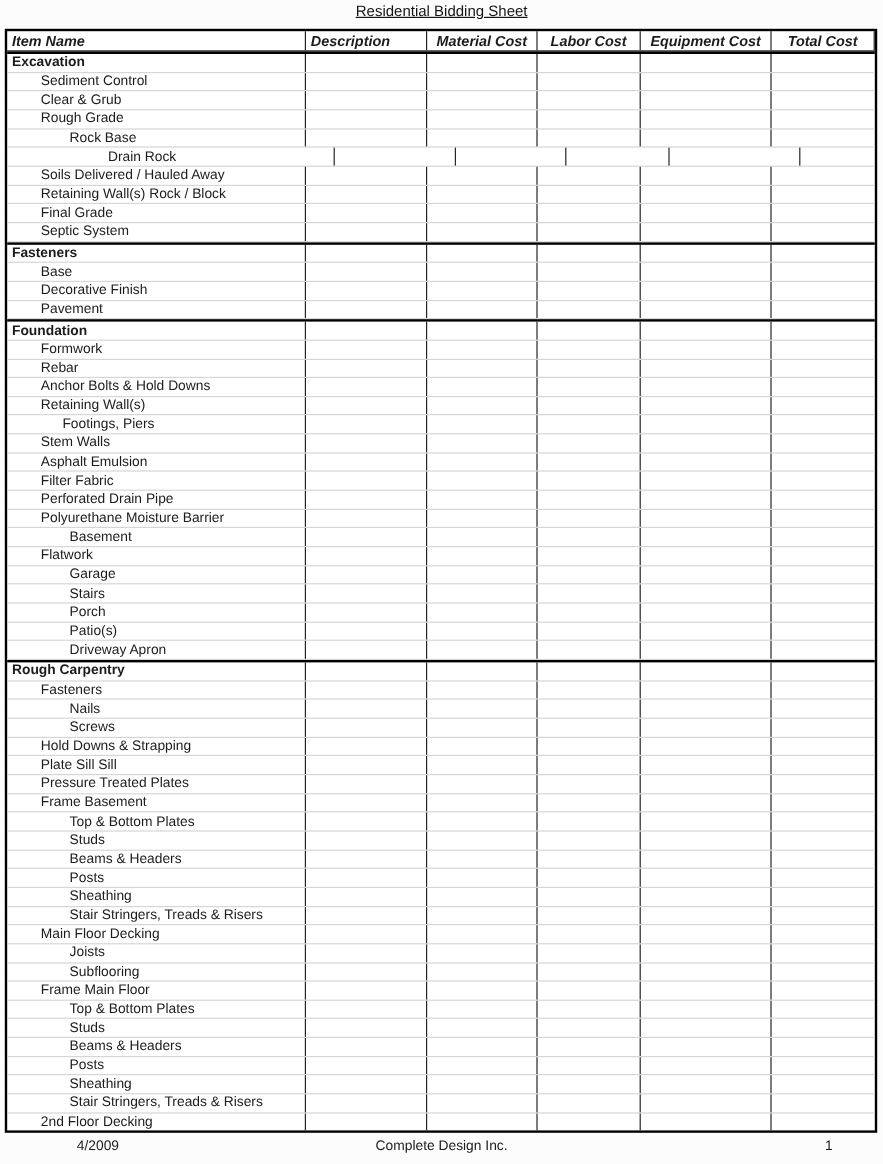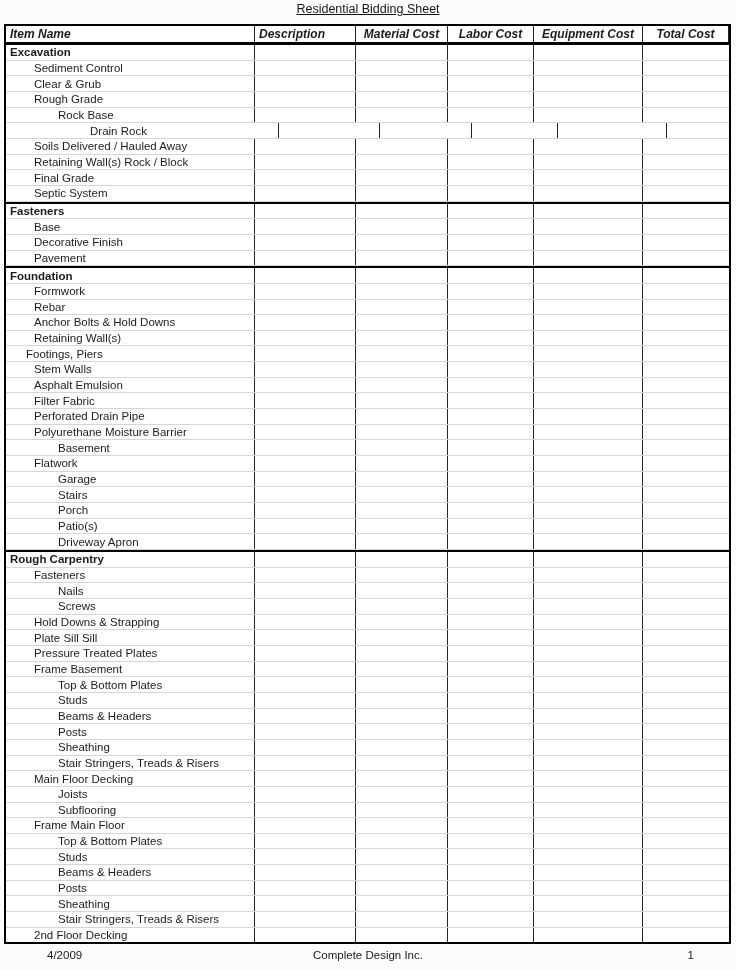--- a/index.html
+++ b/index.html
@@ -52,21 +52,21 @@
   .c1{width:101px;padding-left:4px;}
   .c2{width:92px;justify-content:center;}
   .c3{width:86px;justify-content:center;}
   .c4{width:109px;justify-content:center;}
   .c5{flex:1;border-right:none;justify-content:center;}
   .section .c0{font-weight:bold;}
   .footer{
     position:absolute;top:949px;left:0;width:736px;height:16px;
     font-size:11.5px;color:#202020;
   }
-  .f-date{position:absolute;left:47px;top:0;}
+  .f-date{position:absolute;left:64px;top:0;}
   .f-company{position:absolute;left:0;top:0;width:736px;text-align:center;}
   .f-page{position:absolute;right:42px;top:0;}
 </style>
 </head>
 <body>
 
 <div class="title">Residential Bidding Sheet</div>
 
 <div class="sheet">
   <div class="header-row" id="header-row">
@@ -224,21 +224,21 @@
       </div>
       <div class="row">
         <div class="cell c0" style="padding-left: 28px;">Retaining Wall(s)</div>
         <div class="cell c1"></div>
         <div class="cell c2"></div>
         <div class="cell c3"></div>
         <div class="cell c4"></div>
         <div class="cell c5"></div>
       </div>
       <div class="row">
-        <div class="cell c0" style="padding-left: 20px;">Footings, Piers</div>
+        <div class="cell c0" style="padding-left: 46px;">Footings, Piers</div>
         <div class="cell c1"></div>
         <div class="cell c2"></div>
         <div class="cell c3"></div>
         <div class="cell c4"></div>
         <div class="cell c5"></div>
       </div>
       <div class="row">
         <div class="cell c0" style="padding-left: 28px;">Stem Walls</div>
         <div class="cell c1"></div>
         <div class="cell c2"></div>

